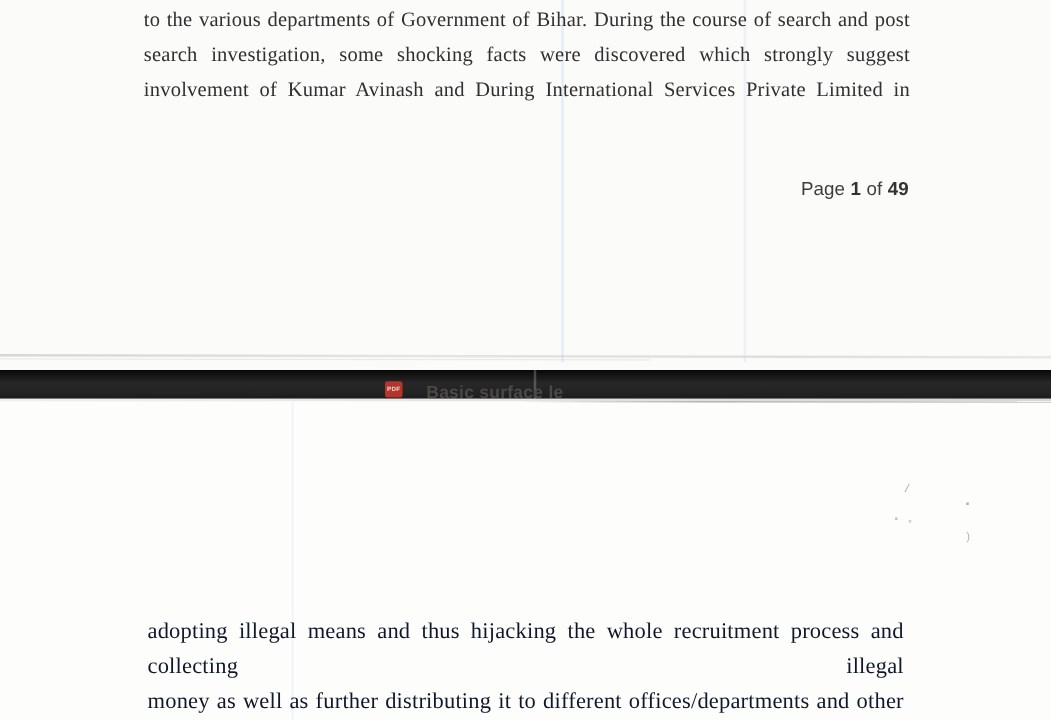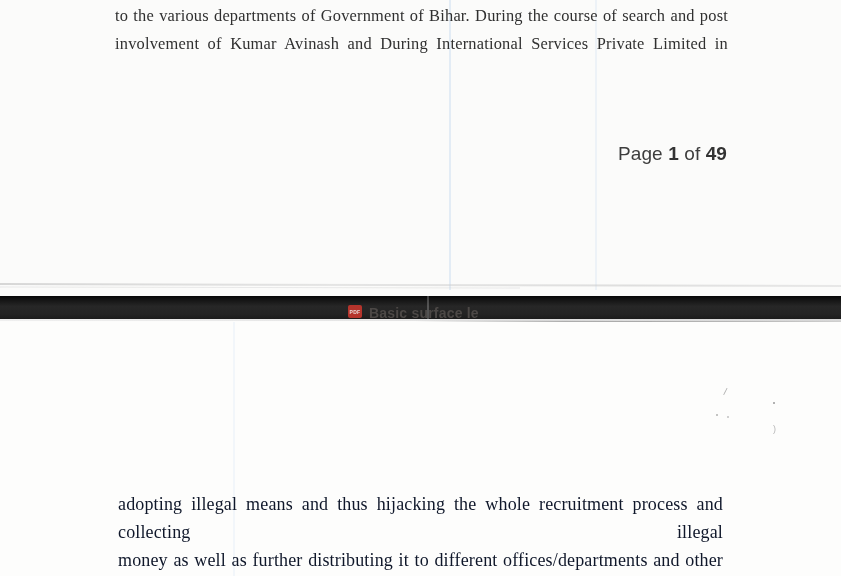--- a/index.html
+++ b/index.html
@@ -16,21 +16,21 @@
   #page1{position:absolute;left:0;top:0;width:841px;height:296px;background:#fbfbfa;}
   .para{position:absolute;color:#343434;}
   #para1{left:115px;top:2px;width:613px;font-size:16.4px;line-height:28px;
          letter-spacing:.2px;color:#303030;}
   .tline{text-align:justify;text-align-last:justify;white-space:normal;}
   .tline.lastline{text-align-last:left;}
 
   #pagenum{
     position:absolute;top:143px;right:114px;
     font-family:"Liberation Sans","DejaVu Sans",sans-serif;
-    font-size:19px;color:#3d3d3d;letter-spacing:.1px;
+    font-size:15px;color:#3d3d3d;letter-spacing:.1px;
   }
   #pagenum b{font-weight:bold;color:#333;}
 
   
   .streak{position:absolute;width:2px;pointer-events:none;}
 
   
   #edge-line1{position:absolute;left:0;top:284px;width:841px;height:2px;
       background:linear-gradient(to right,#b9b9b9,#d2d2d2 40%,#c7c7c7 75%,#d8d8d8);
       opacity:.55;transform:rotate(.12deg);}
@@ -40,23 +40,22 @@
   
   #band{
     position:absolute;left:0;top:296px;width:841px;height:23px;
     background:linear-gradient(to bottom,#060606 0%,#111 12%,#272727 45%,#232323 80%,#1b1b1b 100%);
     overflow:hidden;
   }
   #band-gap{position:absolute;left:427px;top:0;width:2px;height:23px;
     background:rgba(255,255,255,.22);}
   #band-content{
     position:absolute;left:308px;top:9px;height:20px;
-    display:flex;align-items:flex-start;gap:7px;
+    display:flex;align-items:flex-start;gap:19px;
     font-family:"Liberation Sans","DejaVu Sans",sans-serif;
-    margin-left:40px;
   }
   #pdf-icon{
     width:14px;height:13px;border-radius:2px;background:#b5342c;
     color:#e8d9d6;font-size:5px;font-weight:bold;
     display:flex;align-items:center;justify-content:center;
     letter-spacing:.3px;flex:0 0 auto;
   }
   #band-title{
     font-size:14px;line-height:17px;color:#4c4846;font-weight:bold;
     white-space:nowrap;letter-spacing:.2px;
@@ -81,20 +80,21 @@
 
 <div id="screen">
 
   <div id="page1">
 
     <div class="streak" style="left:449px;top:0;height:290px;background:rgba(165,198,235,.28);"></div>
     <div class="streak" style="left:595px;top:0;height:290px;background:rgba(165,198,235,.16);"></div>
 
     <div id="para1" class="para">
       <div class="tline">to the various departments of Government of Bihar. During the course of search and post</div>
+      <div class="tline">search investigation, some shocking facts were discovered which strongly suggest</div>
       <div class="tline">involvement of Kumar Avinash and During International Services Private Limited in</div>
     </div>
 
     <div id="pagenum"><span>Page </span><b>1</b><span> of </span><b>49</b></div>
   </div>
 
   <div id="edge-line1"></div>
   <div id="edge-line2"></div>
 
   <div id="band">

